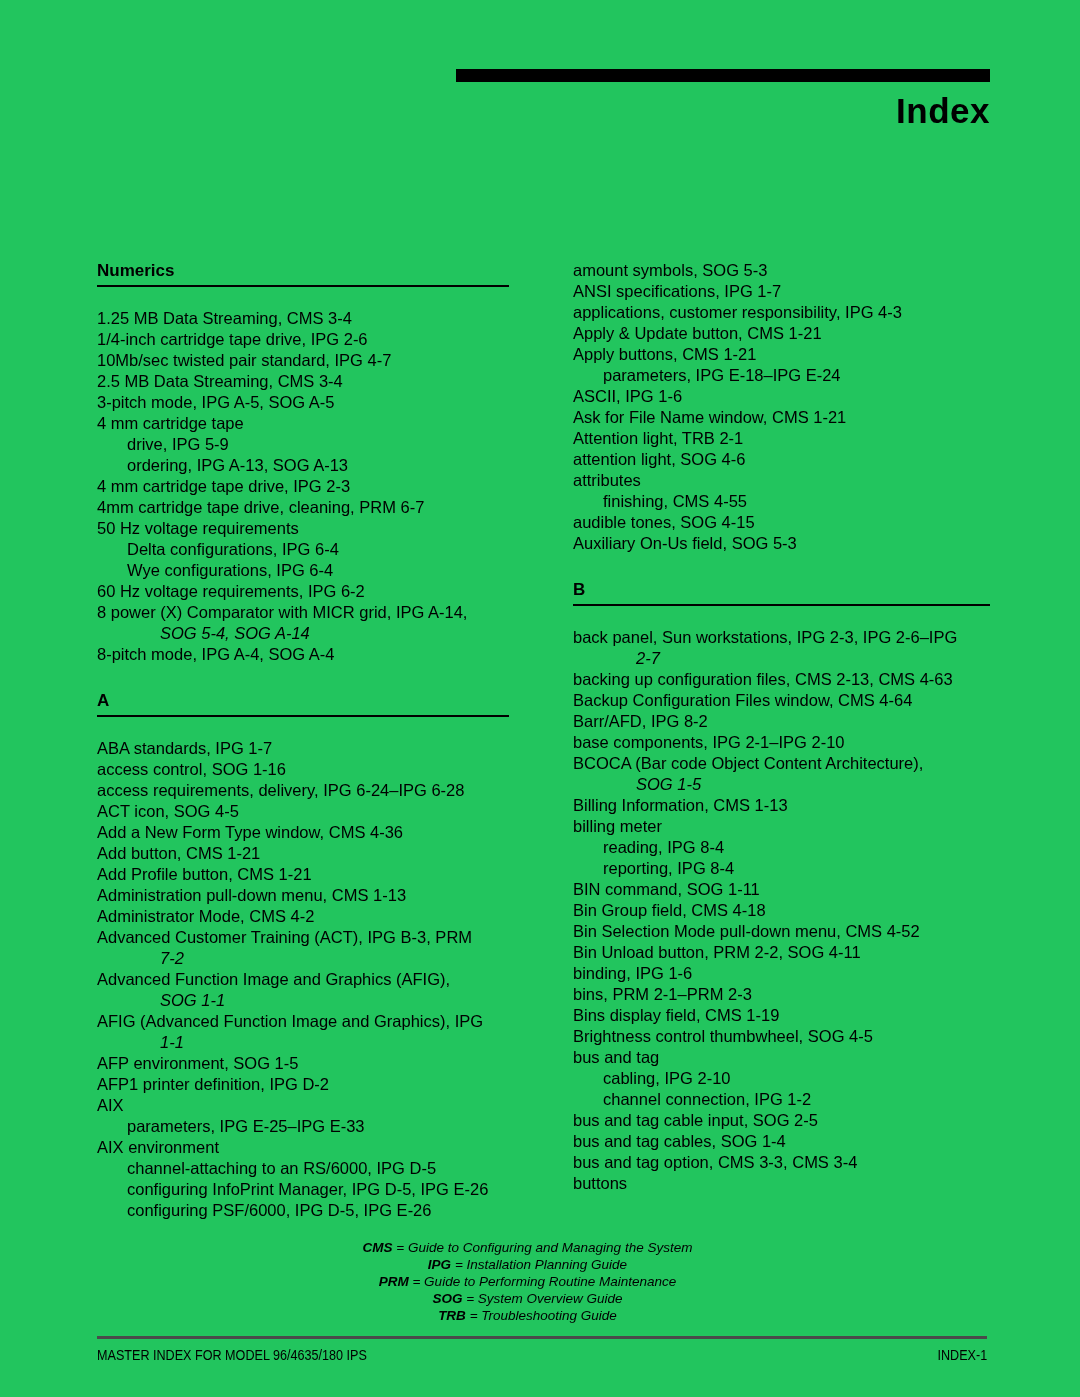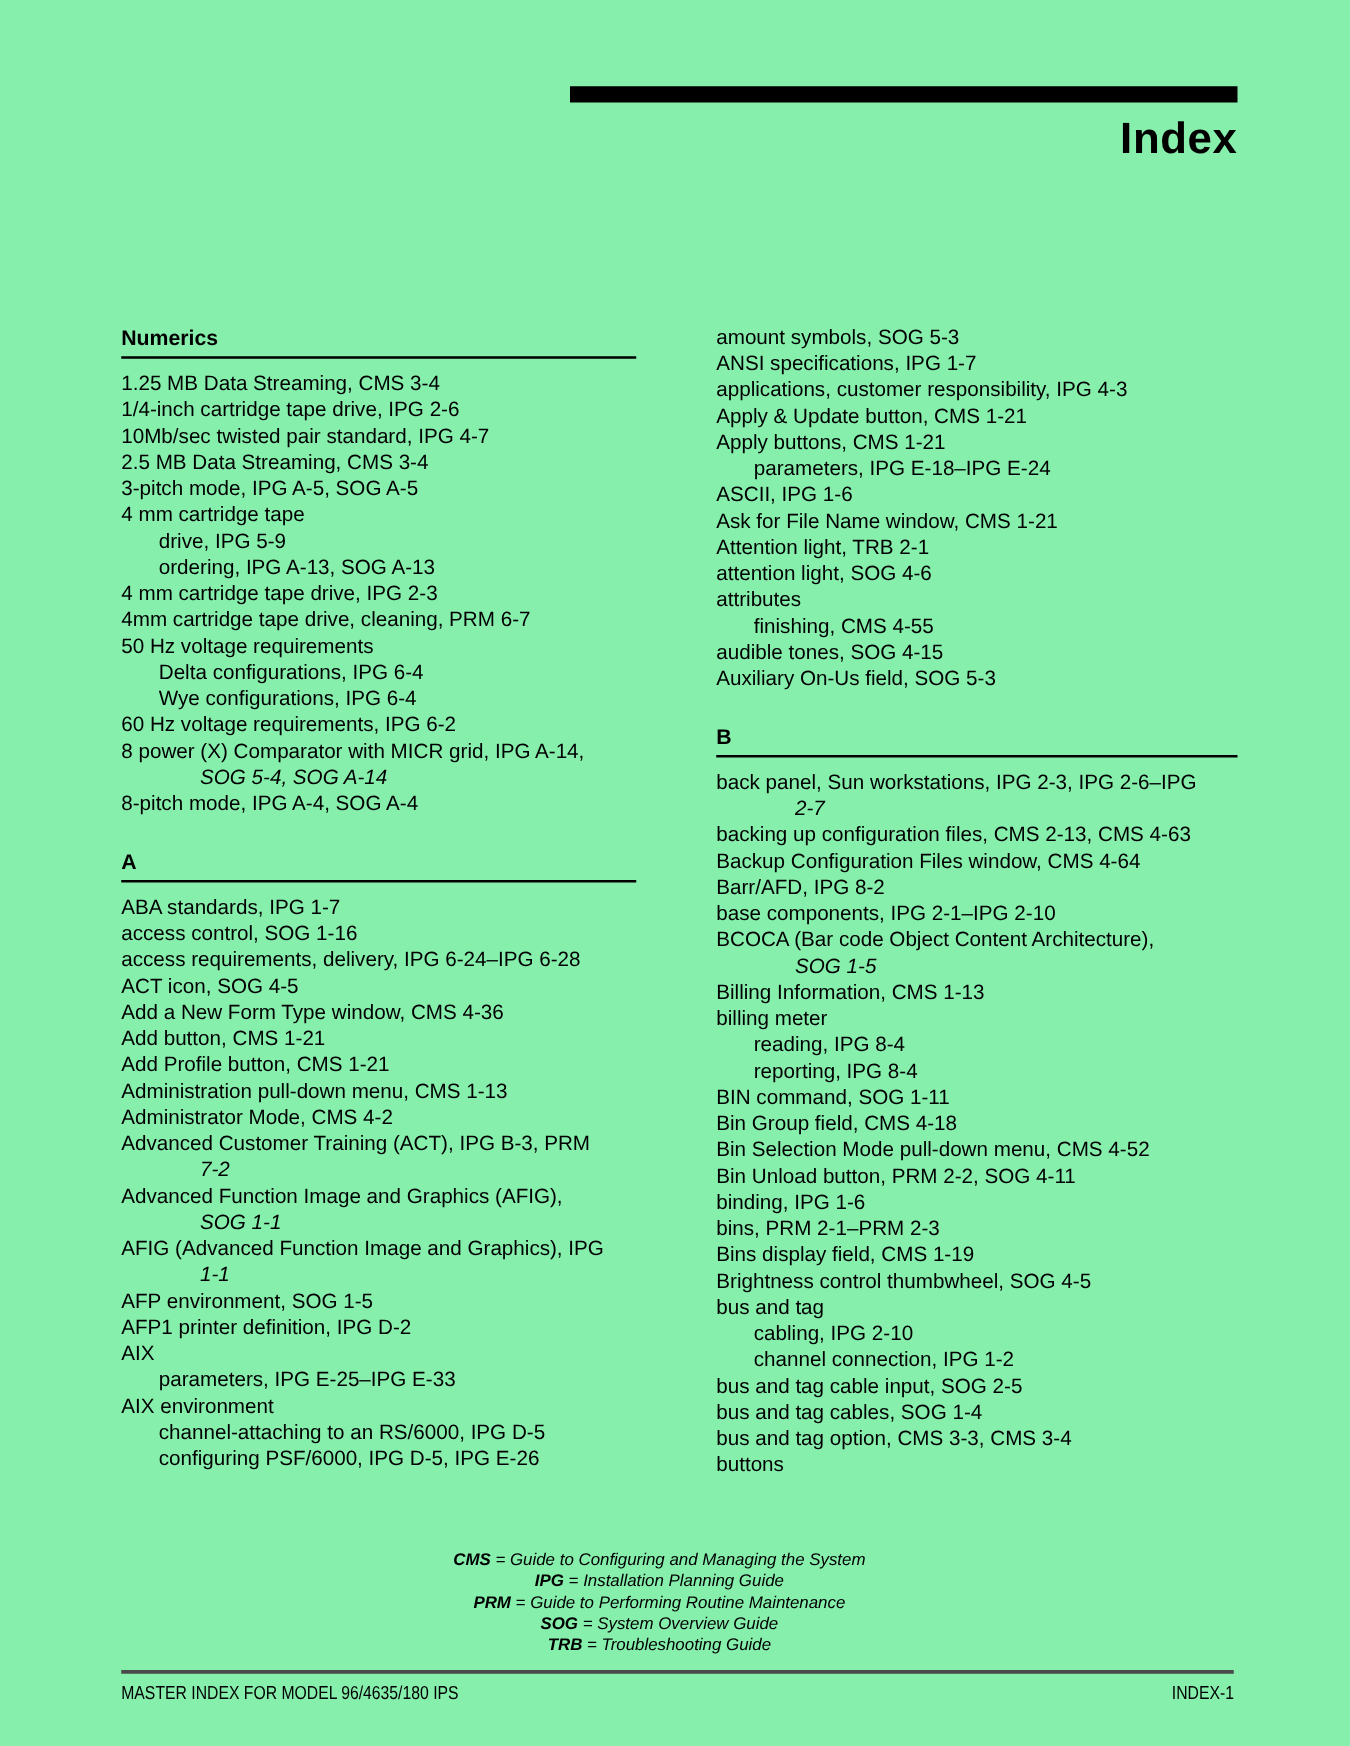--- a/index.html
+++ b/index.html
@@ -1,20 +1,20 @@
 <!DOCTYPE html>
 <html><head>
 <meta charset="utf-8">
 <style>
   html, body { margin: 0; padding: 0; background: #e8e8e8; }
   #page {
     position: relative;
     width: 1080px;
     height: 1397px;
-    background: #86efac;
+    background: #22c55e;
     font-family: "Liberation Sans", sans-serif;
     color: #000;
     overflow: hidden;
   }
   #header-bar {
     position: absolute;
     left: 456px;
     top: 69px;
     width: 534px;
     height: 13px;
@@ -35,21 +35,21 @@
   }
   #col-left  { left: 97px;  width: 412px; }
   #col-right { left: 573px; width: 417px; }
   .section + .section { margin-top: 25px; }
   .heading {
     font-size: 17px;
     font-weight: bold;
     line-height: 22px;
     padding-bottom: 3px;
     border-bottom: 2px solid #000;
-    margin-bottom: 10px;
+    margin-bottom: 21px;
   }
   .line {
     line-height: 21px;
     white-space: nowrap;
     padding-left: 63px;
     text-indent: -63px;
   }
   .line.ind1 { text-indent: -33px; }
   .line.ind2 { text-indent: 0; font-style: italic; }
   #legend {
@@ -136,20 +136,21 @@
         <div class="line ind0">Advanced Function Image and Graphics (AFIG),</div>
         <div class="line ind2">SOG 1-1</div>
         <div class="line ind0">AFIG (Advanced Function Image and Graphics), IPG</div>
         <div class="line ind2">1-1</div>
         <div class="line ind0">AFP environment, SOG 1-5</div>
         <div class="line ind0">AFP1 printer definition, IPG D-2</div>
         <div class="line ind0">AIX</div>
         <div class="line ind1">parameters, IPG E-25–IPG E-33</div>
         <div class="line ind0">AIX environment</div>
         <div class="line ind1">channel-attaching to an RS/6000, IPG D-5</div>
+        <div class="line ind1">configuring InfoPrint Manager, IPG D-5, IPG E-26</div>
         <div class="line ind1">configuring PSF/6000, IPG D-5, IPG E-26</div>
       </div>
     </div>
 
   <div id="col-right" class="col">
       <div class="section">
         <div class="line ind0">amount symbols, SOG 5-3</div>
         <div class="line ind0">ANSI specifications, IPG 1-7</div>
         <div class="line ind0">applications, customer responsibility, IPG 4-3</div>
         <div class="line ind0">Apply &amp; Update button, CMS 1-21</div>

